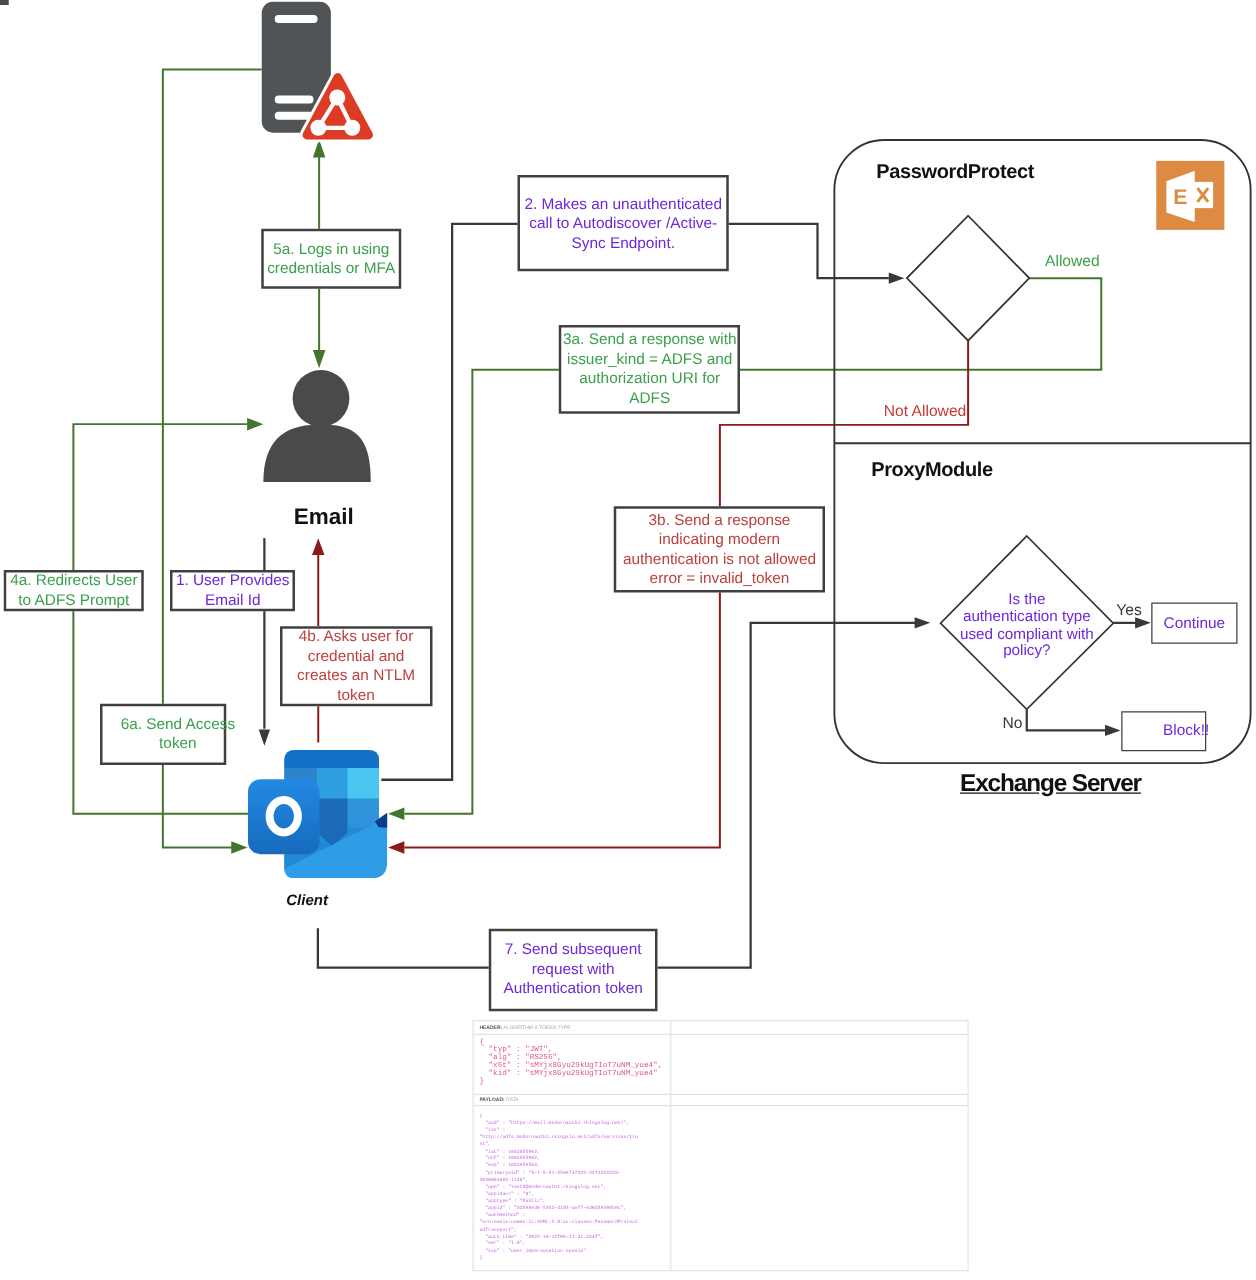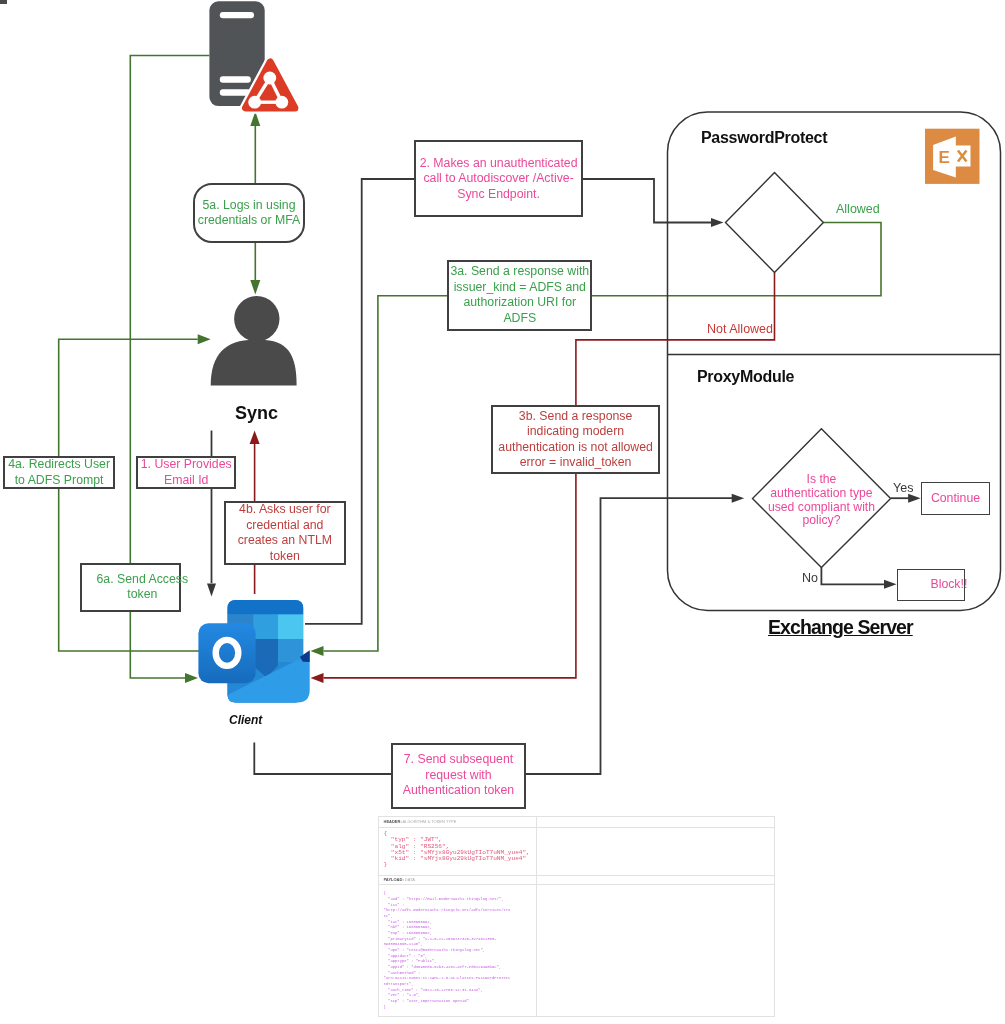--- a/index.html
+++ b/index.html
@@ -1,20 +1,20 @@
 <!DOCTYPE html>
 <html><head>
 <meta charset="utf-8">
 <style>
   html,body{margin:0;padding:0;background:#fff;}
   #stage{position:relative;width:1005px;height:1024px;background:#fff;overflow:hidden;
          font-family:"Liberation Sans",sans-serif;}
   .box{position:absolute;background:#fff;border:2px solid #404040;display:flex;
        align-items:center;justify-content:center;text-align:center;white-space:nowrap;
-       font-size:12.3px;line-height:15.4px;color:#ec4899;box-sizing:border-box;}
+       font-size:12.3px;line-height:15.4px;color:#6d28d9;box-sizing:border-box;}
   .green{color:#3aa04c;}
   .red{color:#bc3f3e;}
   .lbl{position:absolute;font-weight:bold;color:#111;}
   .slbl{position:absolute;font-size:12.5px;}
   svg{position:absolute;left:0;top:0;}
 </style>
 </head>
 <body>
 <div id="stage">
 <svg width="1005" height="1024" viewBox="0 0 1005 1024">
@@ -111,35 +111,35 @@
 
   <g>
     <rect x="925" y="128.7" width="54.5" height="55.2" fill="#dd8b43"></rect>
     <rect x="954" y="145.5" width="16.5" height="21" fill="#fff"></rect>
     <path d="M958,150.5 L966.5,161.5 M966.5,150.5 L958,161.5" stroke="#d8903f" stroke-width="2.5" fill="none"></path>
     <polygon points="933.1,145 955.8,136.5 955.8,177.5 933.1,170" fill="#fff"></polygon>
     <text x="938.5" y="163" font-family="Liberation Sans,sans-serif" font-size="17" font-weight="bold" fill="#dd8b43">E</text>
   </g>
 </svg>
 
-<div class="box green" style="left:193px;top:183.3px;width:112px;height:60px;border-radius:19px;">5a. Logs in using<br>credentials or MFA</div>
+<div class="box green" style="left:209px;top:183.3px;width:112px;height:48px;">5a. Logs in using<br>credentials or MFA</div>
 <div class="box" style="left:413.9px;top:140.3px;width:169.4px;height:77px;">2. Makes an unauthenticated<br>call to Autodiscover /Active-<br>Sync Endpoint.</div>
 <div class="box green" style="left:447.1px;top:259.6px;width:145.4px;height:71.4px;">3a. Send a response with<br>issuer_kind = ADFS and<br>authorization URI for<br>ADFS</div>
 <div class="box red" style="left:490.9px;top:405.4px;width:169.4px;height:68.5px;">3b. Send a response<br>indicating modern<br>authentication is not allowed<br>error = invalid_token</div>
 <div class="box green" style="left:3.4px;top:456.3px;width:111.4px;height:33.1px;">4a. Redirects User<br>to ADFS Prompt</div>
 <div class="box" style="left:135.9px;top:456.3px;width:100.6px;height:33.1px;">1. User Provides<br>Email Id</div>
 <div class="box red" style="left:223.6px;top:501.4px;width:122.5px;height:63.6px;">4b. Asks user for<br>credential and<br>creates an NTLM<br>token</div>
 <div class="box green" style="left:80px;top:562.9px;width:100.6px;height:49px;padding-left:24px;">6a. Send Access<br>token</div>
 <div class="box" style="left:391.3px;top:742.6px;width:134.4px;height:66px;">7. Send subsequent<br>request with<br>Authentication token</div>
 <div class="box" style="left:921.1px;top:481.9px;width:68.8px;height:32.7px;border-width:1.5px;">Continue</div>
 <div class="box" style="left:897px;top:569.3px;width:67.8px;height:31.7px;border-width:1.5px;padding-left:36px;">Block!!</div>
 
 <div class="box" style="left:751.5px;top:431px;width:140px;height:139px;border:none;background:none;line-height:13.8px;font-size:12.2px;">Is the<br>authentication type<br>used compliant with<br>policy?</div>
 
-<div class="lbl" style="left:235px;top:403px;font-size:18px;">Sync</div>
+<div class="lbl" style="left:235px;top:403px;font-size:18px;">Email</div>
 <div class="lbl" style="left:229px;top:713px;font-size:12px;font-style:italic;">Client</div>
 <div class="lbl" style="left:701px;top:129px;font-size:16px;letter-spacing:-0.3px;">PasswordProtect</div>
 <div class="lbl" style="left:697px;top:367.5px;font-size:16px;letter-spacing:-0.3px;">ProxyModule</div>
 <div class="lbl" style="left:768px;top:616px;font-size:19.5px;letter-spacing:-0.9px;text-decoration:underline;">Exchange Server</div>
 <div class="slbl green" style="left:836px;top:202px;">Allowed</div>
 <div class="slbl" style="left:707px;top:322px;color:#c53a36;">Not Allowed</div>
 <div class="slbl" style="left:893px;top:481px;color:#383838;">Yes</div>
 <div class="slbl" style="left:802px;top:571px;color:#383838;">No</div>
 
 <div id="jwt" style="position:absolute;left:378px;top:816px;width:397px;height:200.5px;border:1px solid #e2e2e2;box-sizing:border-box;filter:blur(0.3px);">

